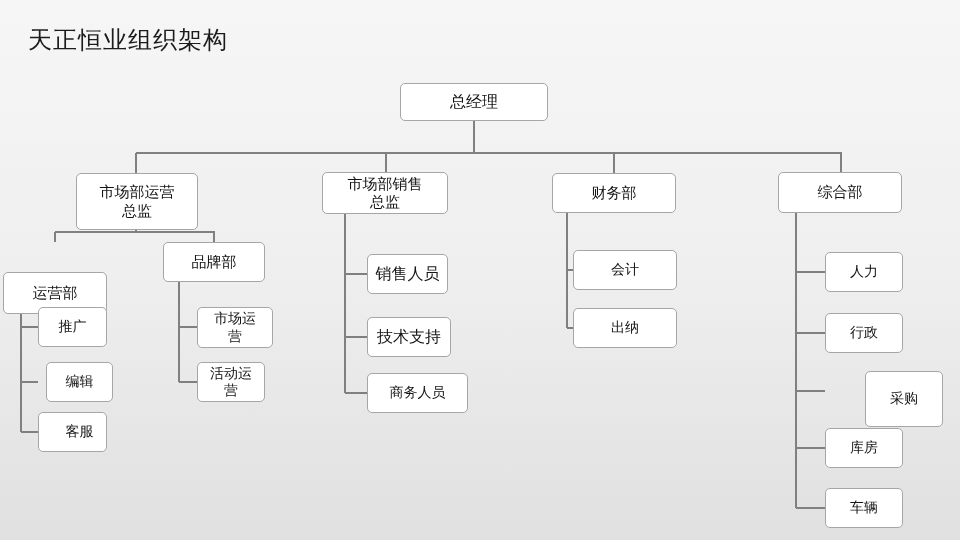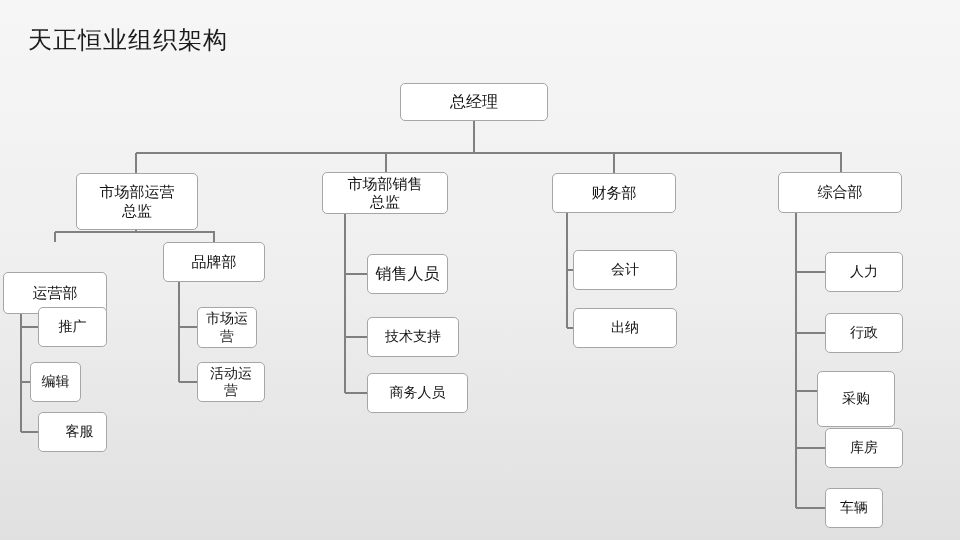--- a/index.html
+++ b/index.html
@@ -28,34 +28,34 @@
   .n-ceo{left:400px;top:83px;width:148px;height:38px;font-size:16px;}
   
   .n-mkt-ops{left:76px;top:173px;width:122px;height:57px;}
   .n-mkt-sales{left:322px;top:172px;width:126px;height:42px;}
   .n-finance{left:552px;top:173px;width:124px;height:40px;}
   .n-general{left:778px;top:172px;width:124px;height:41px;}
   
   .n-operations{left:3px;top:242px;width:104px;height:42px;margin-top:30px;}
   .n-brand{left:163px;top:242px;width:102px;height:40px;}
   .n-sales-staff{left:367px;top:254px;width:81px;height:40px;font-size:16px;}
-  .n-tech-support{left:367px;top:317px;width:92px;height:40px;font-size:14px;}
+  .n-tech-support{left:367px;top:317px;width:84px;height:40px;font-size:16px;}
   .n-biz-staff{left:367px;top:373px;width:101px;height:40px;font-size:14px;}
   .n-accounting{left:573px;top:250px;width:104px;height:40px;font-size:14px;}
   .n-cashier{left:573px;top:308px;width:104px;height:40px;font-size:14px;}
   .n-hr{left:825px;top:252px;width:78px;height:40px;font-size:14px;}
   .n-admin{left:825px;top:313px;width:78px;height:40px;font-size:14px;text-align:right;}
-  .n-procurement{left:817px;top:371px;width:78px;height:56px;font-size:14px;}
+  .n-procurement{left:865px;top:371px;width:78px;height:56px;font-size:14px;}
   .n-warehouse{left:825px;top:428px;width:78px;height:40px;font-size:14px;text-align:right;}
-  .n-vehicles{left:825px;top:488px;width:58px;height:40px;font-size:14px;}
+  .n-vehicles{left:825px;top:488px;width:78px;height:40px;font-size:14px;}
   
   .n-promotion{left:38px;top:307px;width:69px;height:40px;font-size:14px;}
-  .n-editing{left:30px;top:362px;width:51px;height:40px;font-size:14px;}
+  .n-editing{left:46px;top:362px;width:67px;height:40px;font-size:14px;}
   .n-customer-service{left:38px;top:412px;width:69px;height:40px;font-size:14px;padding-left:14px;}
-  .n-market-op{left:197px;top:307px;width:60px;height:41px;font-size:14px;}
+  .n-market-op{left:197px;top:307px;width:76px;height:41px;font-size:14px;}
   .n-event-op{left:197px;top:362px;width:68px;height:40px;font-size:14px;}
 </style>
 </head>
 <body>
 
 <div class="slide">
 
   <div class="slide-title">天正恒业组织架构</div>
 
   <svg class="connectors" width="960" height="540" viewBox="0 0 960 540">

